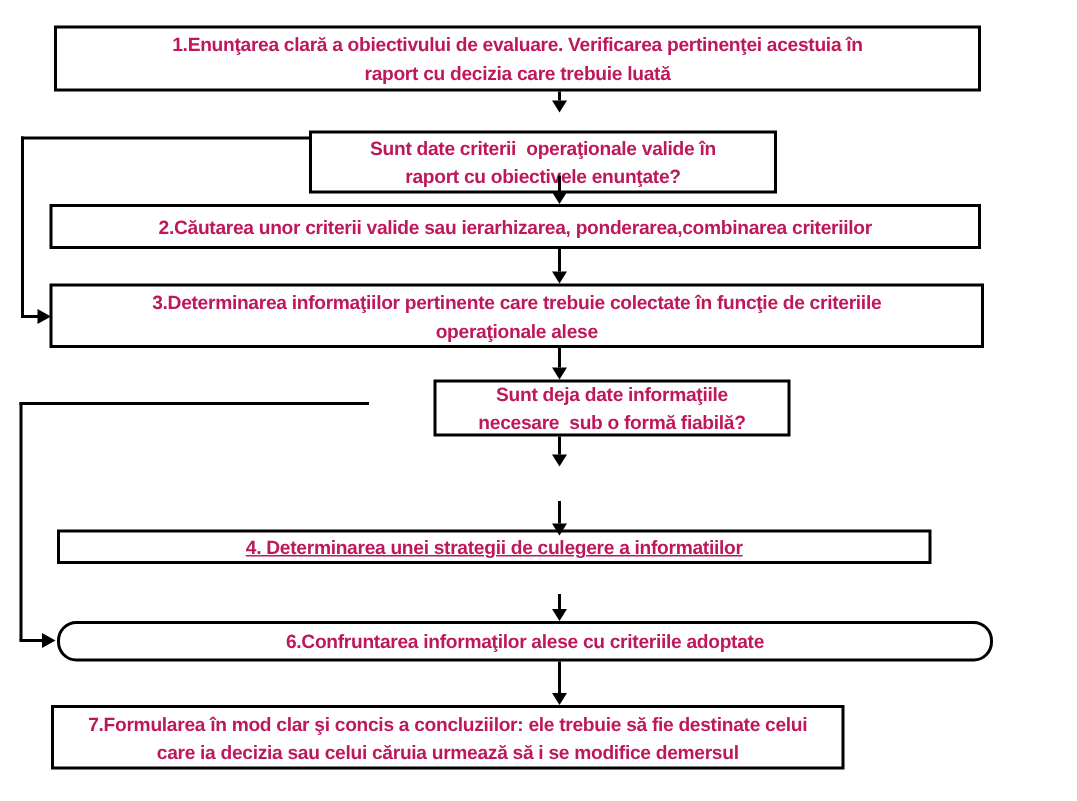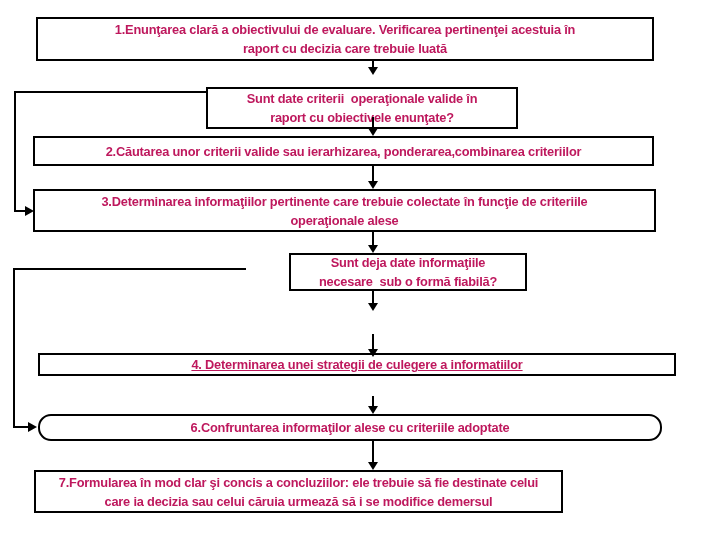--- a/index.html
+++ b/index.html
@@ -94,21 +94,21 @@
   <div class="flow-box" style="left:33px; top:189px; width:623px; height:43px;">
     <span>3.Determinarea informaţiilor pertinente care trebuie colectate în funcţie de criteriile
 operaţionale alese</span>
   </div>
 
   <div class="flow-box" style="left:246px; top:253px; width:238px; height:38px;margin-left:43px;">
     <span>Sunt deja date informaţiile
 necesare  sub o formă fiabilă?</span>
   </div>
 
-  <div class="flow-box underline" style="left:38px; top:325px; width:638px; height:23px;margin-top:28px;">
+  <div class="flow-box underline" style="left:38px; top:325px; width:583px; height:23px;margin-top:28px;">
     <span>4. Determinarea unei strategii de culegere a informatiilor</span>
   </div>
 
 
   <div class="flow-box" style="left:38px; top:414px; width:624px; height:27px;border-radius:13px;">
     <span>6.Confruntarea informaţilor alese cu criteriile adoptate</span>
   </div>
 
   <div class="flow-box" style="left:34px; top:470px; width:529px; height:43px;">
     <span>7.Formularea în mod clar şi concis a concluziilor: ele trebuie să fie destinate celui

